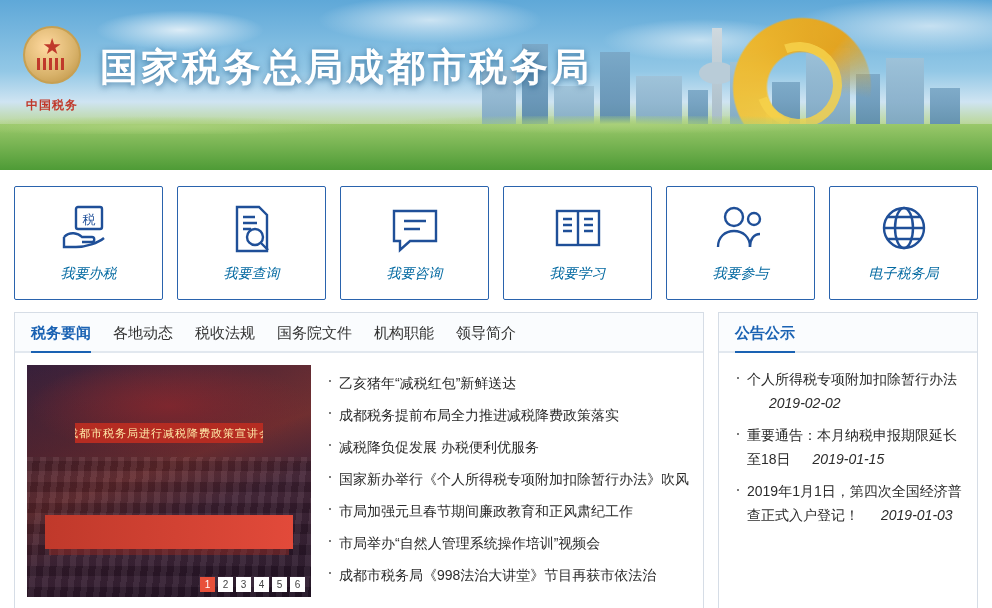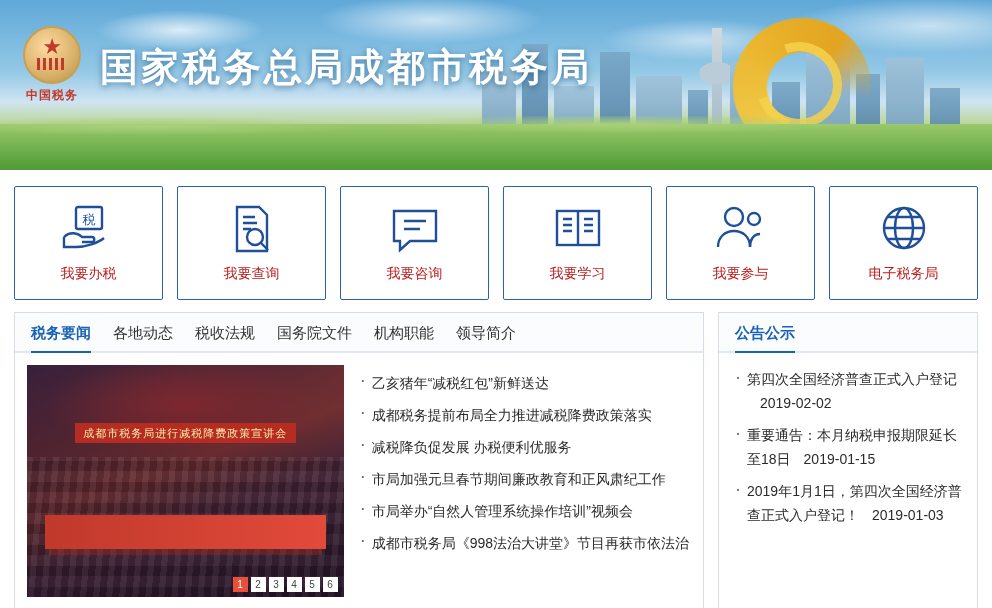--- a/index.html
+++ b/index.html
@@ -59,21 +59,21 @@
   }
   .emblem-circle:before{
     content:"★"; position:absolute; left:0; right:0; top:6px;
     font-size: 22px; color:#c0392b;
   }
   .emblem-circle:after{
     content:""; position:absolute; left:12px; right:12px; bottom:12px; height:12px;
     background: repeating-linear-gradient(90deg,#c0392b 0 3px, transparent 3px 6px);
   }
   .emblem-text {
-    margin-top: 3px; font-size: 12px; color: #c0392b; font-weight: bold;
+    margin-top: 13px; font-size: 12px; color: #c0392b; font-weight: bold;
     letter-spacing: 1px; white-space: nowrap;
   }
   .banner-title {
     position: absolute; left: 100px; top: 42px;
     font-size: 38px; font-weight: bold; color: #ffffff;
     letter-spacing: 3px;
     text-shadow: 0 2px 6px rgba(0,60,110,.55);
     font-family: Liberation Sans, sans-serif;
   }
   .swirl {
@@ -101,21 +101,21 @@
   .tile {
     flex: 1 1 0; height: 114px;
     border: 1px solid #2a63ad;
     border-radius: 2px;
     display: flex; flex-direction: column; align-items: center; justify-content: center;
     background: #ffffff;
     cursor: pointer;
   }
   .tile svg { display: block; }
   .tile-label {
-    margin-top: 10px; font-size: 14px; color: #b91c1c;
+    margin-top: 10px; font-size: 14px; color: #0369a1; font-style: italic;
   }
 
   
   .main {
     display: flex; gap: 14px; padding: 0 14px;
     height: 300px;
   }
   .panel {
     border: 1px solid #d6dde6;
     background: #fff;
@@ -190,21 +190,21 @@
 
   .notice-body { padding: 10px 14px 0 14px; }
   .notice-item {
     font-size: 14px; color: #2b2b2b; line-height: 24px;
     padding: 4px 0 4px 14px; position: relative; cursor: pointer;
   }
   .notice-item:before {
     content: "·"; position: absolute; left: 2px; top: 2px;
     font-size: 18px; color: #666;
   }
-  .notice-date { color: #2b2b2b; margin-left: 13px; }
+  .notice-date { color: #2b2b2b; margin-left: 22px; font-style: italic; }
 </style>
 </head>
 <body>
 
 <div class="banner">
   <div class="sky-clouds"></div>
 
   <div class="skyline">
     <div class="bldg" style="left:10px;width:34px;height:78px;"></div>
     <div class="bldg dark" style="left:50px;width:26px;height:104px;"></div>
@@ -329,34 +329,35 @@
           <div class="dot">4</div>
           <div class="dot">5</div>
           <div class="dot">6</div>
         </div>
       </div>
 
       <div class="news-list">
         <div class="news-item">乙亥猪年“减税红包”新鲜送达</div>
         <div class="news-item">成都税务提前布局全力推进减税降费政策落实</div>
         <div class="news-item">减税降负促发展 办税便利优服务</div>
+        <div class="news-item">国家新办举行《个人所得税专项附加扣除暂行办法》吹风</div>
         <div class="news-item">市局加强元旦春节期间廉政教育和正风肃纪工作</div>
         <div class="news-item">市局举办“自然人管理系统操作培训”视频会</div>
         <div class="news-item">成都市税务局《998法治大讲堂》节目再获市依法治</div>
       </div>
     </div>
   </div>
 
   <div class="panel notice-panel">
     <div class="tabbar">
       <div class="tab active">公告公示</div>
     </div>
     <div class="notice-body">
       <div class="notice-item">
-        <span>第四次全国经济普查正式入户登记</span><span class="notice-date">2019-02-02</span>
+        <span>个人所得税专项附加扣除暂行办法</span><span class="notice-date">2019-02-02</span>
       </div>
       <div class="notice-item">
         <span>重要通告：本月纳税申报期限延长至18日</span><span class="notice-date">2019-01-15</span>
       </div>
       <div class="notice-item">
         <span>2019年1月1日，第四次全国经济普查正式入户登记！</span><span class="notice-date">2019-01-03</span>
       </div>
     </div>
   </div>
 

